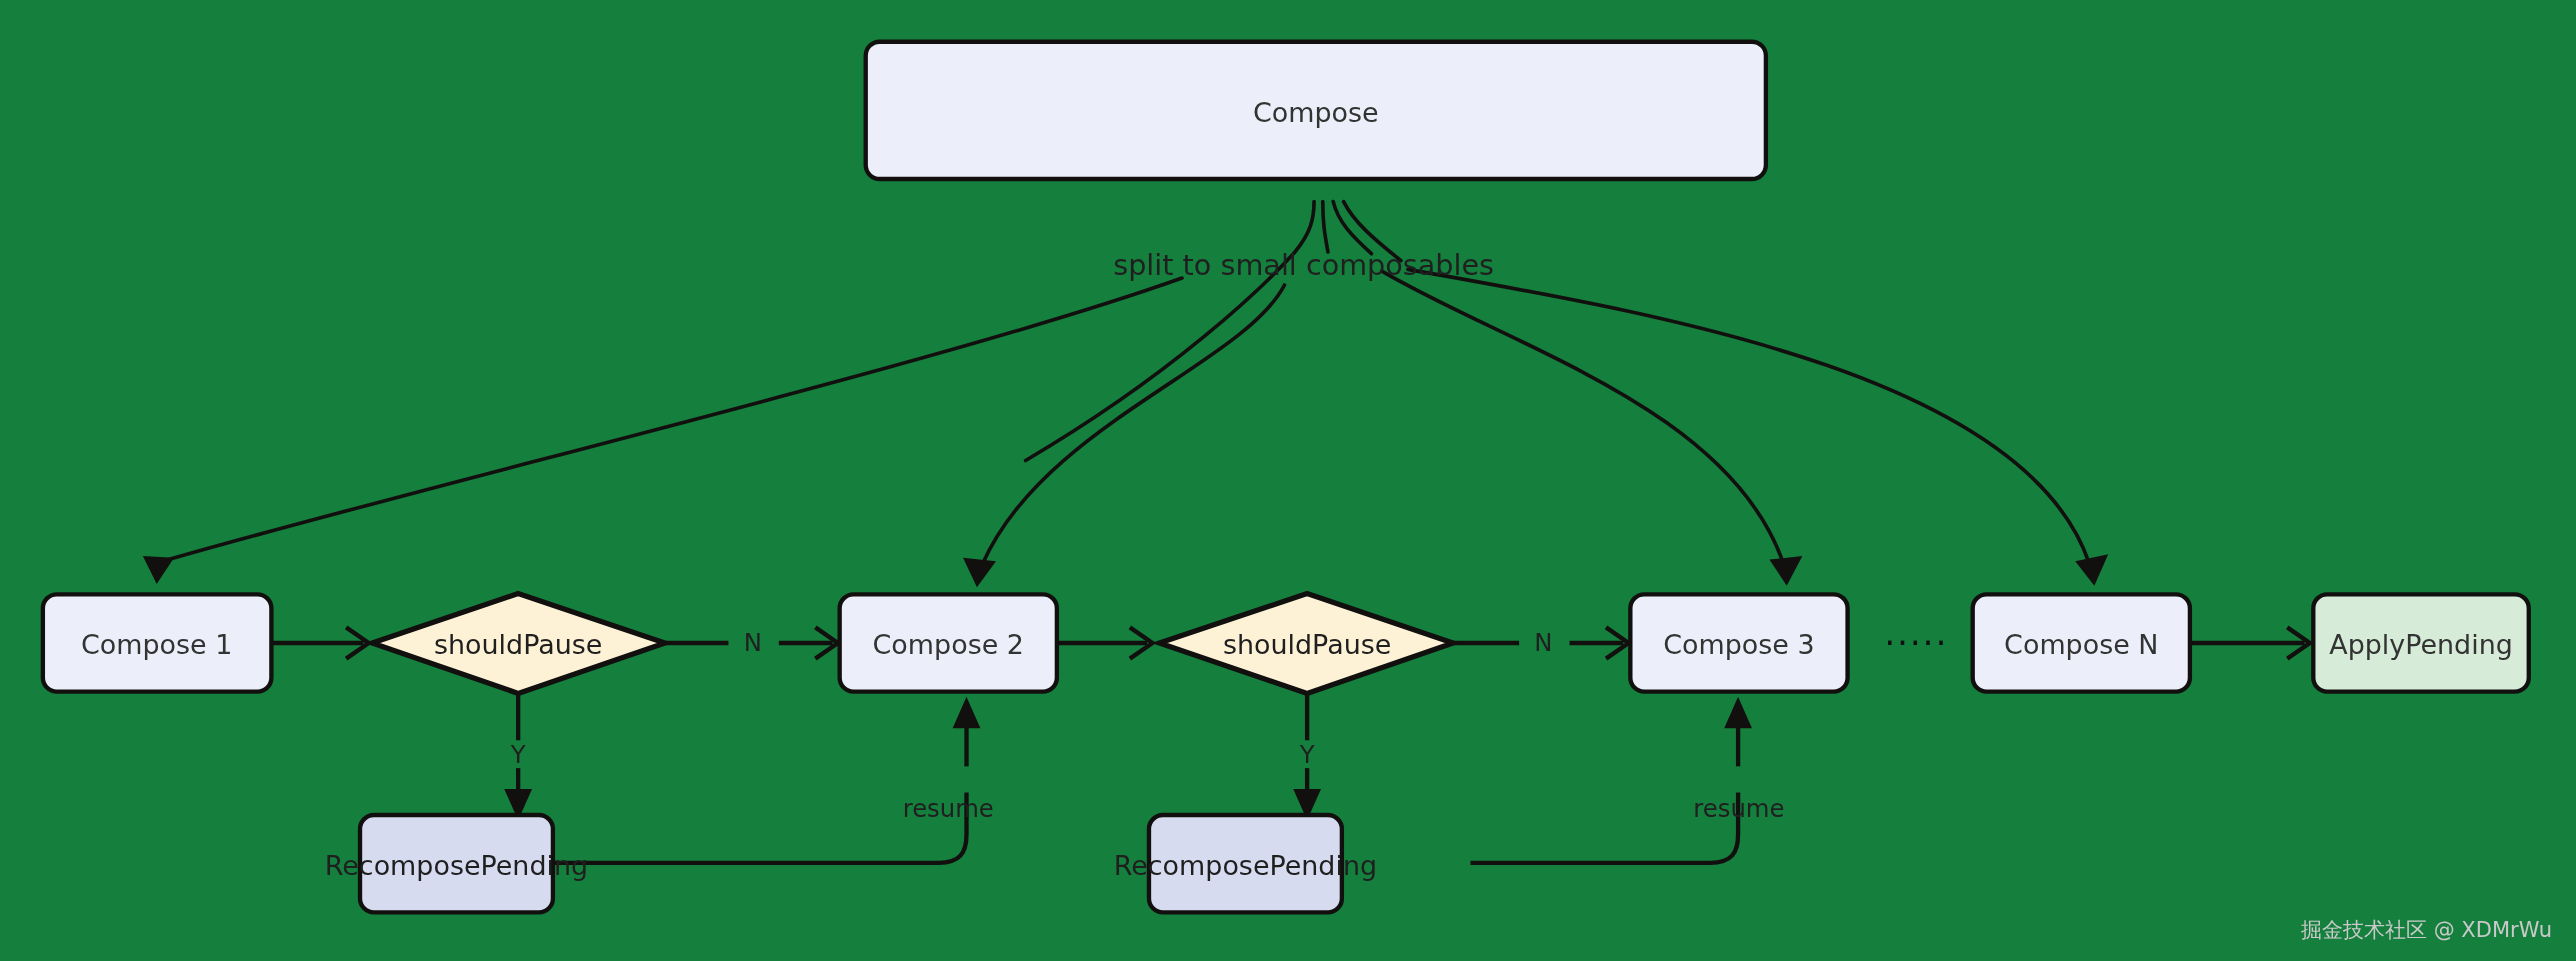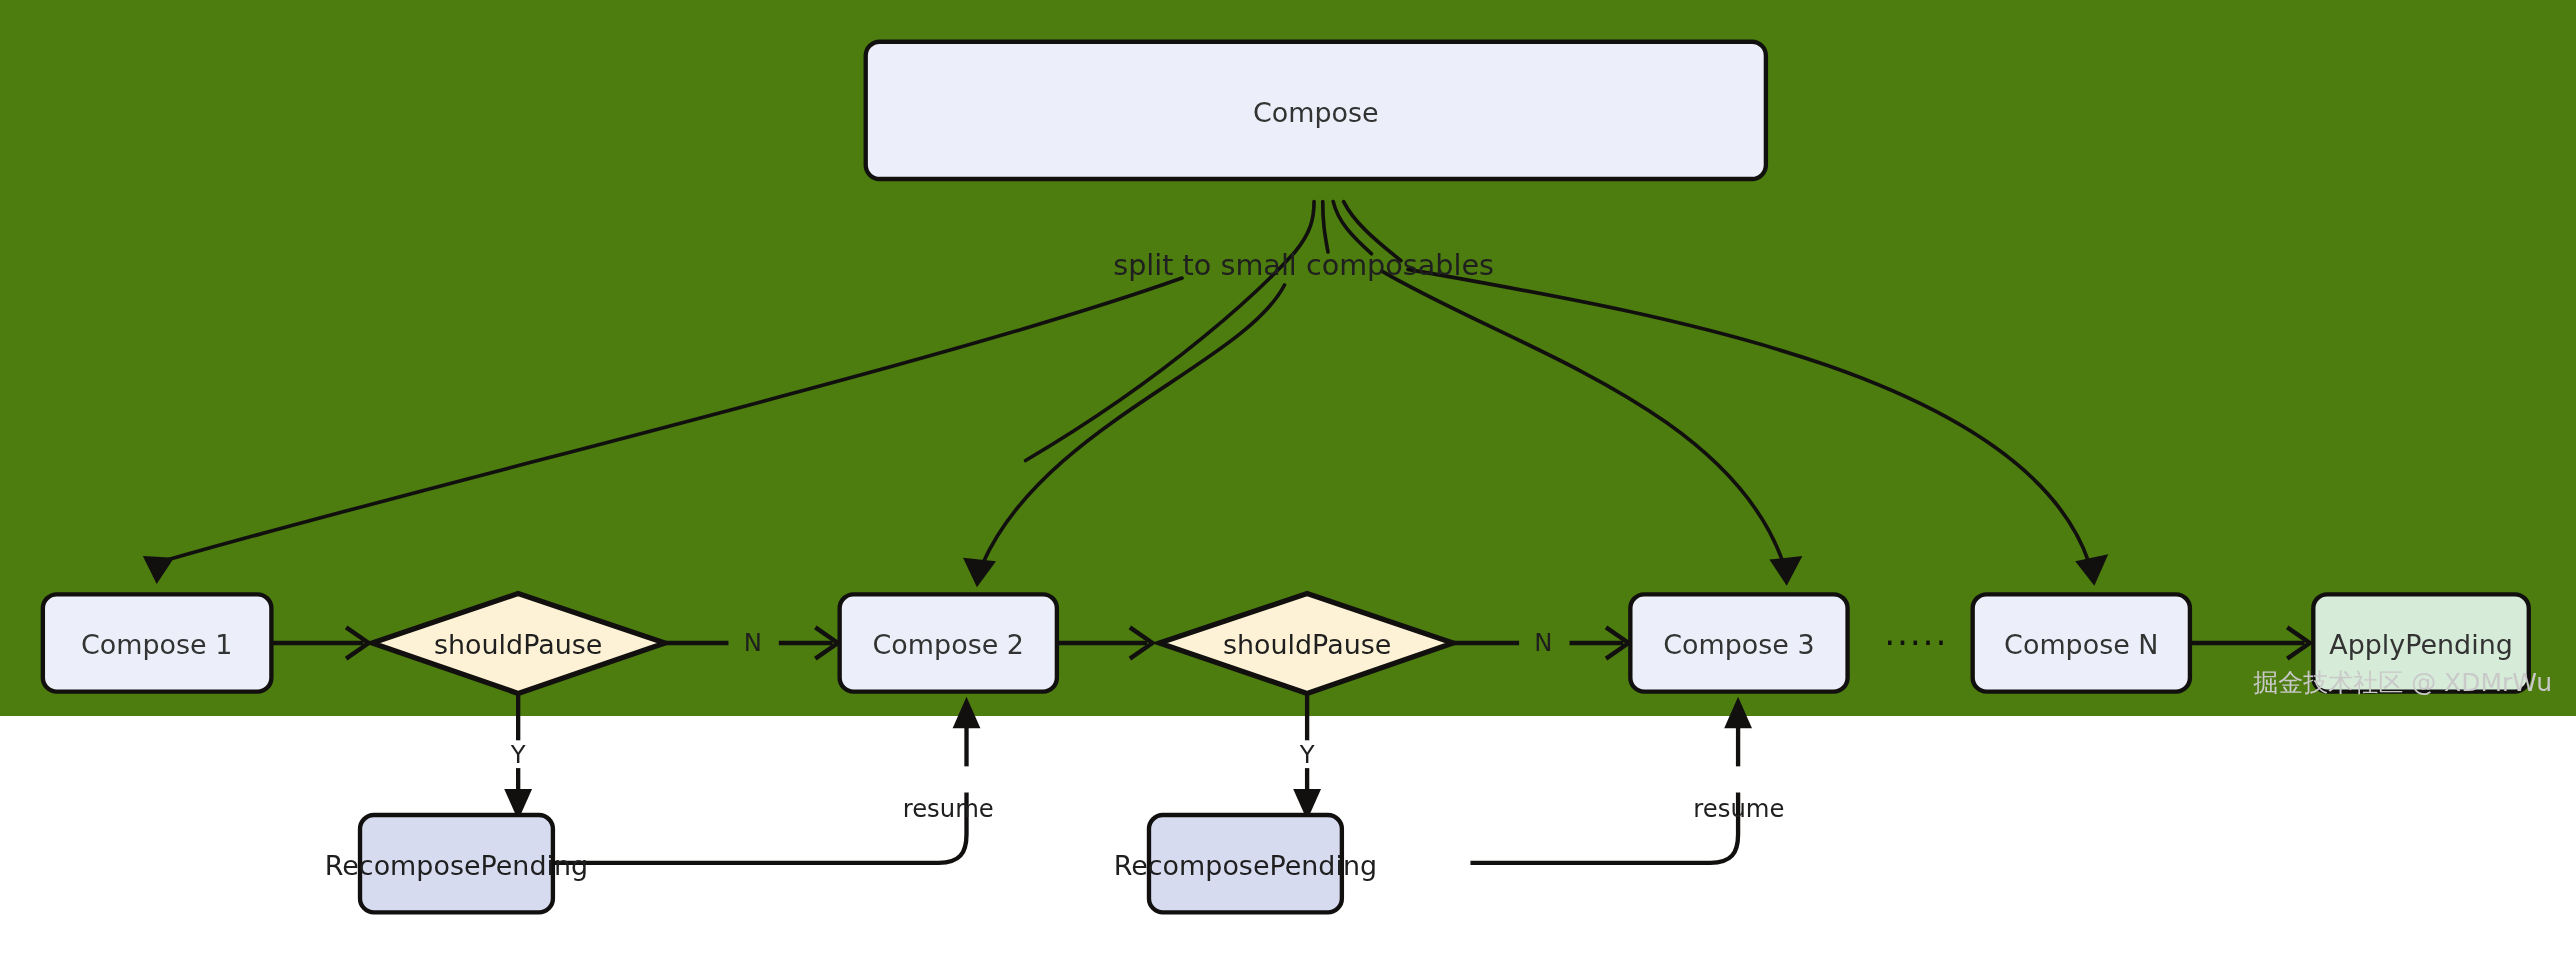--- a/index.html
+++ b/index.html
@@ -9,22 +9,22 @@
   }
   body {
     width: 2576px;
     height: 961px;
     font-family: "DejaVu Sans", "Liberation Sans", sans-serif;
     overflow: hidden;
   }
   #diagram-root {
     position: relative;
     width: 2576px;
-    height: 716px;
-    background: #4d7c0f;
+    height: 961px;
+    background: #15803d;
   }
   svg#flow {
     position: absolute;
     top: 0;
     left: 0;
     width: 2576px;
     height: 961px;
   }
   .node-rect {
     stroke: #12100f;
@@ -79,21 +79,21 @@
     fill: #12100f;
     text-anchor: middle;
     dominant-baseline: central;
     letter-spacing: 2px;
   }
   .watermark {
     position: absolute;
     right: 24px;
     bottom: 17.4px;
     font-family: "DejaVu Sans", "Liberation Sans", sans-serif;
-    font-size: 25px;
+    font-size: 21px;
     color: #c9c9c9;
     white-space: nowrap;
     user-select: none;
   }
 </style>
 </head>
 <body>
 
 <div id="diagram-root">
 

